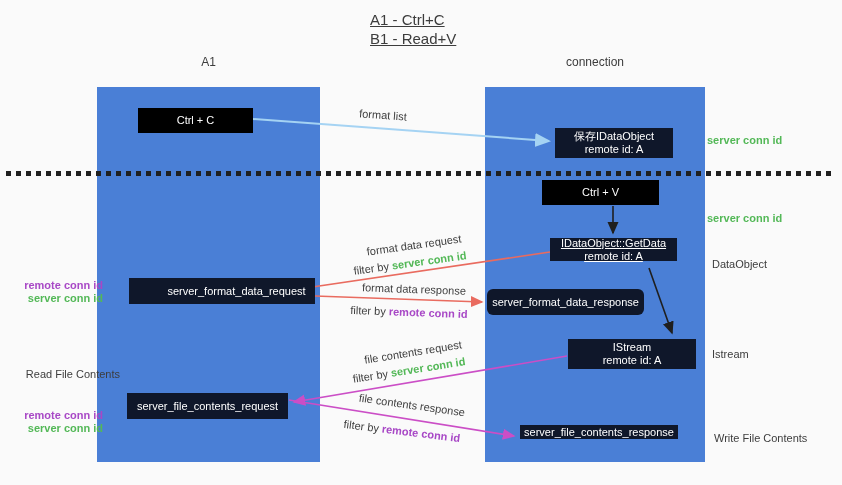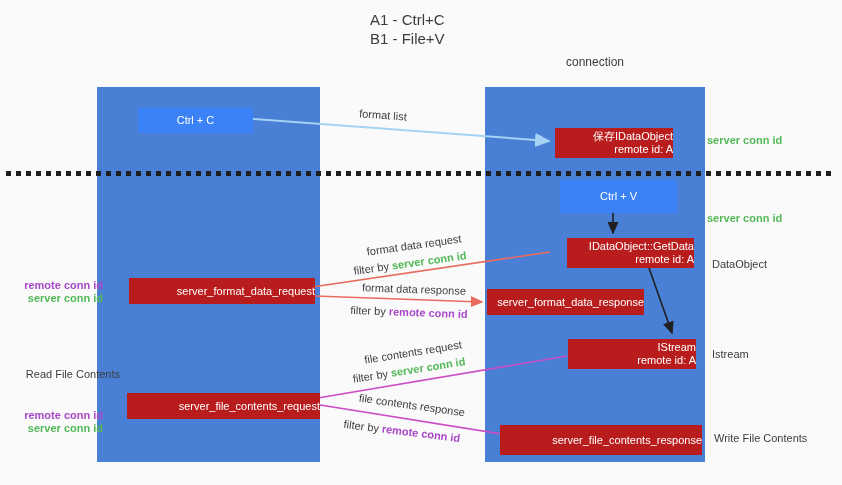--- a/index.html
+++ b/index.html
@@ -4,56 +4,57 @@
 <style>
   html,body{margin:0;padding:0;}
   body{
     width:842px;height:485px;position:relative;overflow:hidden;
     background:#fafafa;
     font-family:"Liberation Sans","DejaVu Sans",sans-serif;
     color:#3d3d3d;
   }
   .abs{position:absolute;}
   
-  .title{left:370px;top:10px;font-size:15px;line-height:19px;color:#3c3c3c;}
+  .title{left:370px;top:10px;font-size:15px;line-height:19px;color:#3c3c3c;text-decoration:underline;}
   
   .col-header{top:55px;text-align:center;font-size:12px;line-height:14px;color:#3c3c3c;}
   
   .column{background:#4a7fd6;top:87px;height:375px;z-index:1;}
   #colA{left:97px;width:223px;}
   #colB{left:485px;width:220px;}
   
   .divider{left:6px;right:6px;top:171px;height:5px;z-index:3;
     background:repeating-linear-gradient(90deg,#1f1f1f 0 5px,transparent 5px 10px);}
   
   #arrows{left:0;top:0;z-index:4;pointer-events:none;}
   
   .node{z-index:5;display:flex;flex-direction:column;align-items:center;justify-content:center;
     color:#fff;font-size:11px;line-height:13px;text-align:center;}
-  .green{background:#3b82f6;}
-  .orange{background:#b91c1c;align-items:flex-end;}
+  .green{background:#000000;}
+  .orange{background:#0f172a;}
   
   .lbl{z-index:6;font-size:11px;line-height:13px;white-space:nowrap;}
   .dark{color:#3d3d3d;}
   .green-t{color:#53b857;font-weight:bold;}
   .purple-t{color:#a848c6;font-weight:bold;}
   .r{text-align:right;}
   .arrow-lbl{z-index:6;font-size:11px;white-space:nowrap;color:#3e3e3e;
     transform-origin:center;}
   .center{transform:translate(-50%,-50%);}
 </style>
 </head>
 <body>
 
 <div class="abs title">
   <div>A1 - Ctrl+C</div>
-  <div>B1 - File+V</div>
+  <div>B1 - Read+V</div>
 </div>
 
 <div class="abs col-header" style="left:97px;width:223px;">
+  <div>A1</div>
 </div>
 <div class="abs col-header" style="left:485px;width:220px;">
   <div>connection</div>
 </div>
 
 <div id="colA" class="abs column"></div>
 <div id="colB" class="abs column"></div>
 
 <div class="abs divider"></div>
 
@@ -83,47 +84,47 @@
 
 <div class="abs node green" style="left:138px;top:108px;width:115px;height:25px;">
   <span>Ctrl + C</span>
 </div>
 
 <div class="abs node orange" style="left:555px;top:128px;width:118px;height:30px;">
   <div>保存IDataObject</div>
   <div>remote id: A</div>
 </div>
 
-<div class="abs node green" style="left:560px;top:180px;width:117px;height:33px;">
+<div class="abs node green" style="left:542px;top:180px;width:117px;height:25px;">
   <span>Ctrl + V</span>
 </div>
 
-<div class="abs node orange" style="left:567px;top:238px;width:127px;height:30px;">
+<div class="abs node orange" style="left:550px;top:238px;width:127px;height:23px;text-decoration:underline;">
   <div>IDataObject::GetData</div>
   <div>remote id: A</div>
 </div>
 
 <div class="abs node orange" style="left:129px;top:278px;width:157px;height:26px;padding-left:29px;">
   <span>server_format_data_request</span>
 </div>
 
-<div class="abs node orange" style="left:487px;top:289px;width:157px;height:26px;">
+<div class="abs node orange" style="left:487px;top:289px;width:157px;height:26px;border-radius:6px;">
   <span>server_format_data_response</span>
 </div>
 
 <div class="abs node orange" style="left:568px;top:339px;width:128px;height:30px;">
   <div>IStream</div>
   <div>remote id: A</div>
 </div>
 
-<div class="abs node orange" style="left:127px;top:393px;width:161px;height:26px;padding-left:32px;">
+<div class="abs node orange" style="left:127px;top:393px;width:161px;height:26px;">
   <span>server_file_contents_request</span>
 </div>
 
-<div class="abs node orange" style="left:500px;top:425px;width:158px;height:30px;padding-left:44px;">
+<div class="abs node orange" style="left:520px;top:425px;width:158px;height:14px;">
   <span>server_file_contents_response</span>
 </div>
 
 <div class="abs lbl green-t" style="left:707px;top:134px;">server conn id</div>
 <div class="abs lbl green-t" style="left:707px;top:212px;">server conn id</div>
 <div class="abs lbl dark" style="left:712px;top:258px;">DataObject</div>
 <div class="abs lbl dark" style="left:712px;top:348px;">Istream</div>
 <div class="abs lbl dark" style="left:714px;top:432px;">Write File Contents</div>
 
 <div class="abs lbl r" style="left:0px;top:279px;width:103px;">

